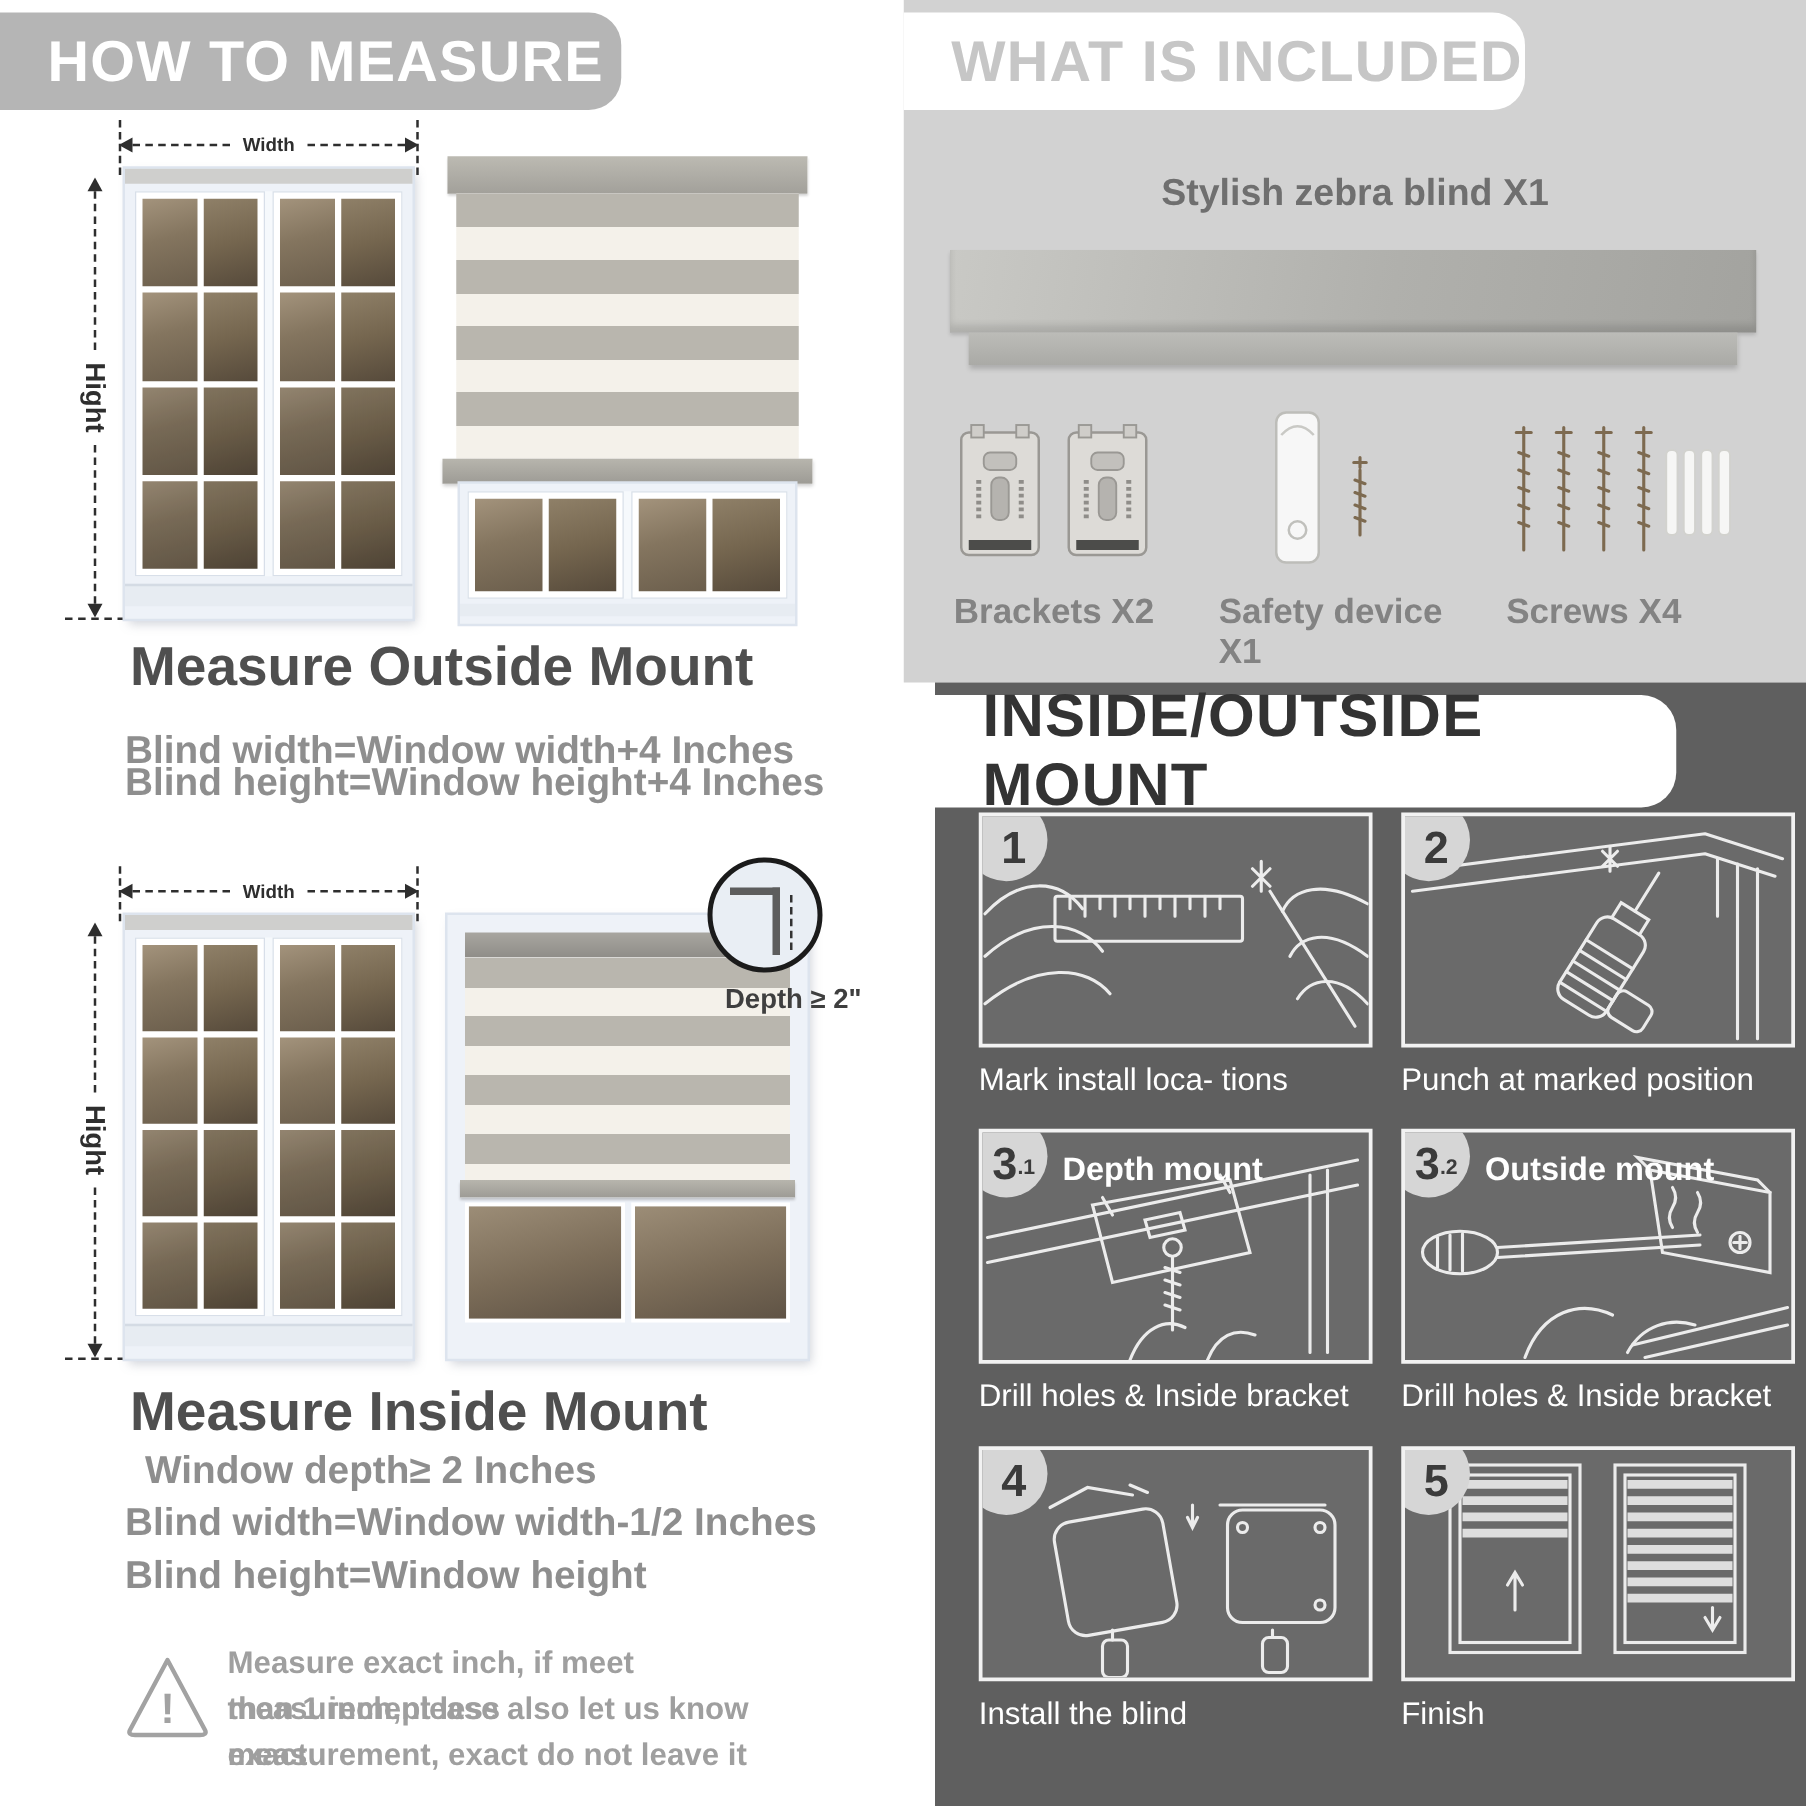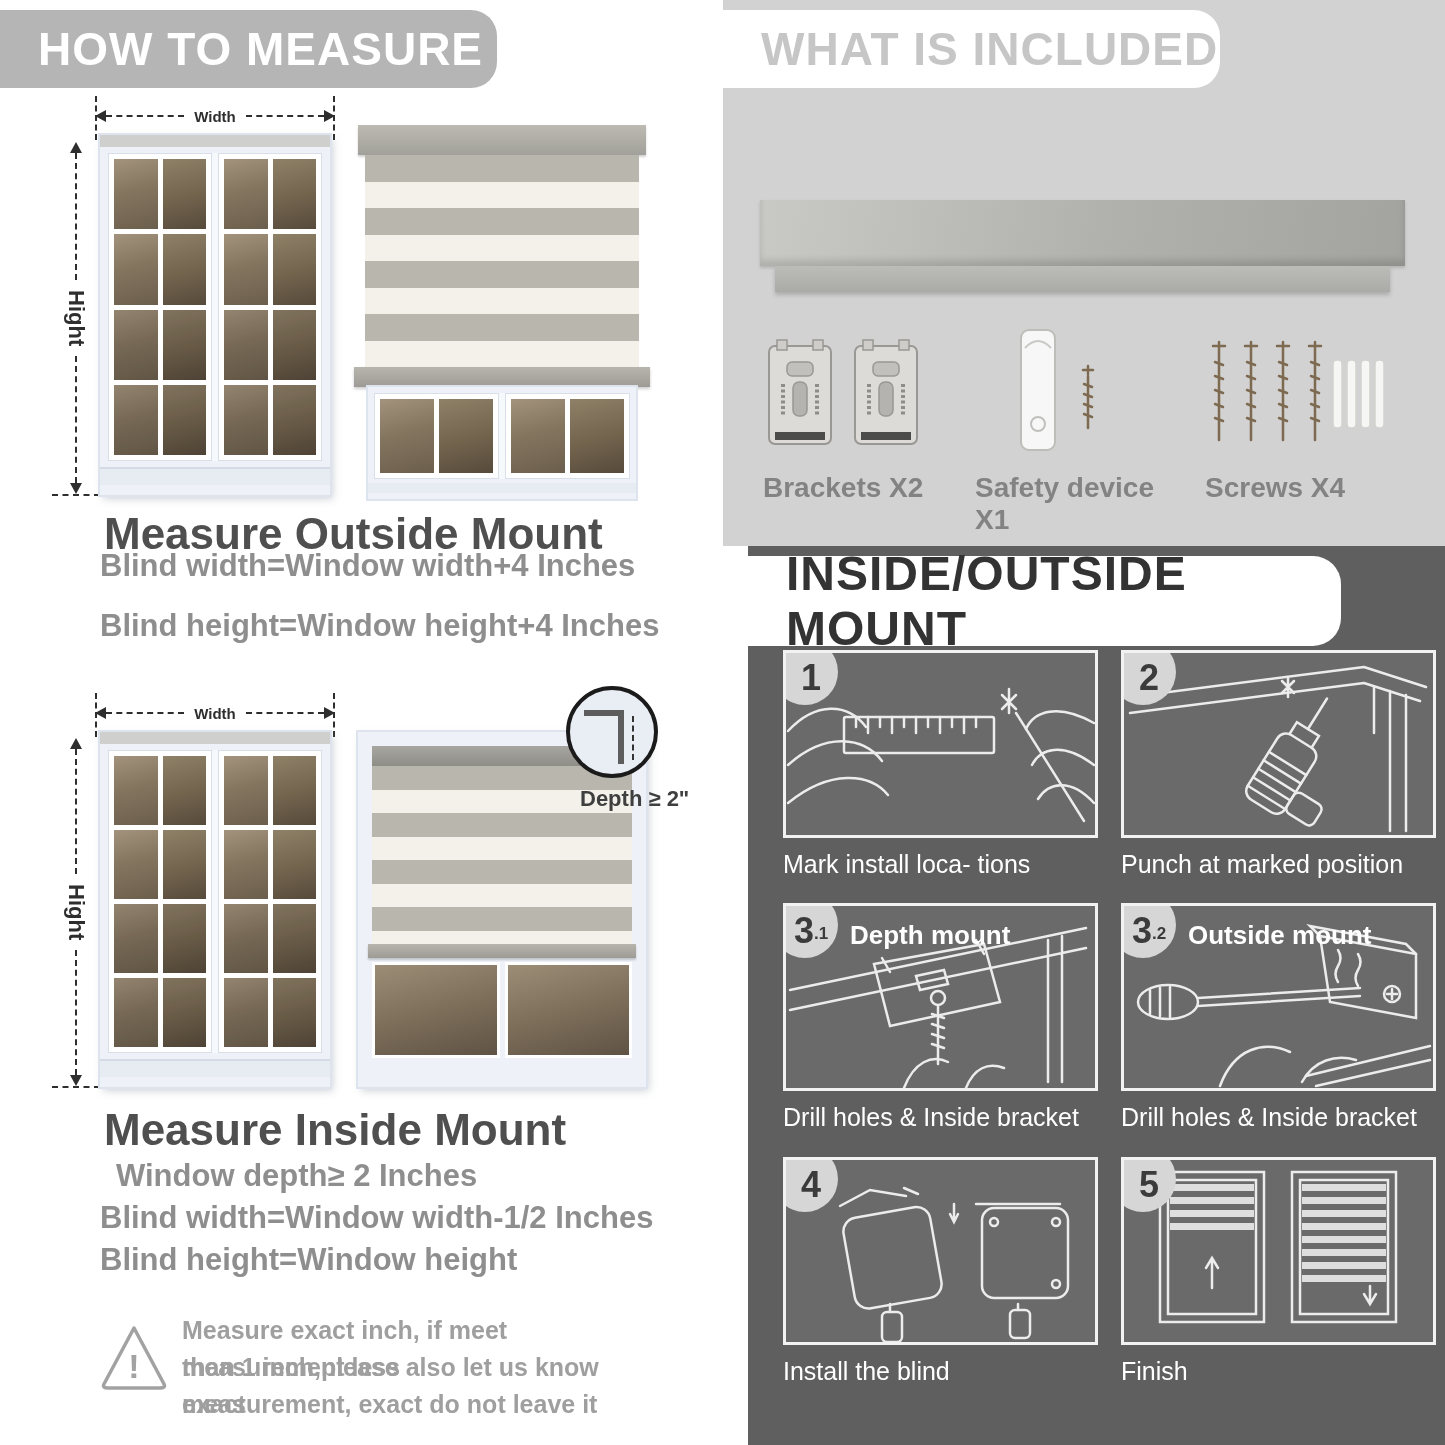--- a/index.html
+++ b/index.html
@@ -172,21 +172,21 @@
           <div class="casement">
               <div class="pane"></div>
               <div class="pane"></div>
             </div>
         </div>
         <div class="sill2"></div>
       </div>
     </div>
 
     <h2 class="m-title" style="top:505px;">Measure Outside Mount</h2>
-    <p class="m-line" style="top:548px;">Blind width=Window width+4 Inches</p>
+    <p class="m-line" style="top:582px;">Blind width=Window width+4 Inches</p>
     <p class="m-line" style="top:608px;">Blind height=Window height+4 Inches</p>
 
     <div class="w-arrow" style="left:95px;top:703px;width:240px;">
       <span class="ah-l"></span>
         <span class="hdash"></span>
       <span class="w-lbl">Width</span>
       <span class="hdash"></span>
         <span class="ah-r"></span>
     </div>
     <div class="h-arrow" style="left:66px;top:738px;height:348px;">
@@ -248,20 +248,21 @@
     <p class="warn-text" style="left:182px;top:1312px;width:470px;">Measure exact inch, if meet measurement less</p>
     <p class="warn-text" style="left:182px;top:1349px;width:470px;">than 1 inch,please also let us know exact</p>
     <p class="warn-text" style="left:182px;top:1386px;width:470px;">measurement, exact do not leave it</p>
   </section>
 
   <section class="right-top">
     <div class="banner banner-included">
       <span>WHAT IS INCLUDED</span>
     </div>
 
+    <div class="product-name">Stylish zebra blind X1</div>
 
     <div class="rail-main"></div>
     <div class="rail-lip"></div>
 
     <div class="item" style="left:40px;top:336px;width:200px;">
       <svg width="160" height="118" viewBox="0 0 160 118">
         <g>
           <rect x="6" y="10" width="62" height="98" rx="6" fill="#dddbd7" stroke="#9a9894" stroke-width="2"></rect>
           <rect x="14" y="4" width="10" height="10" fill="#cfcdc9" stroke="#9a9894" stroke-width="1.5"></rect>
           <rect x="50" y="4" width="10" height="10" fill="#cfcdc9" stroke="#9a9894" stroke-width="1.5"></rect>

